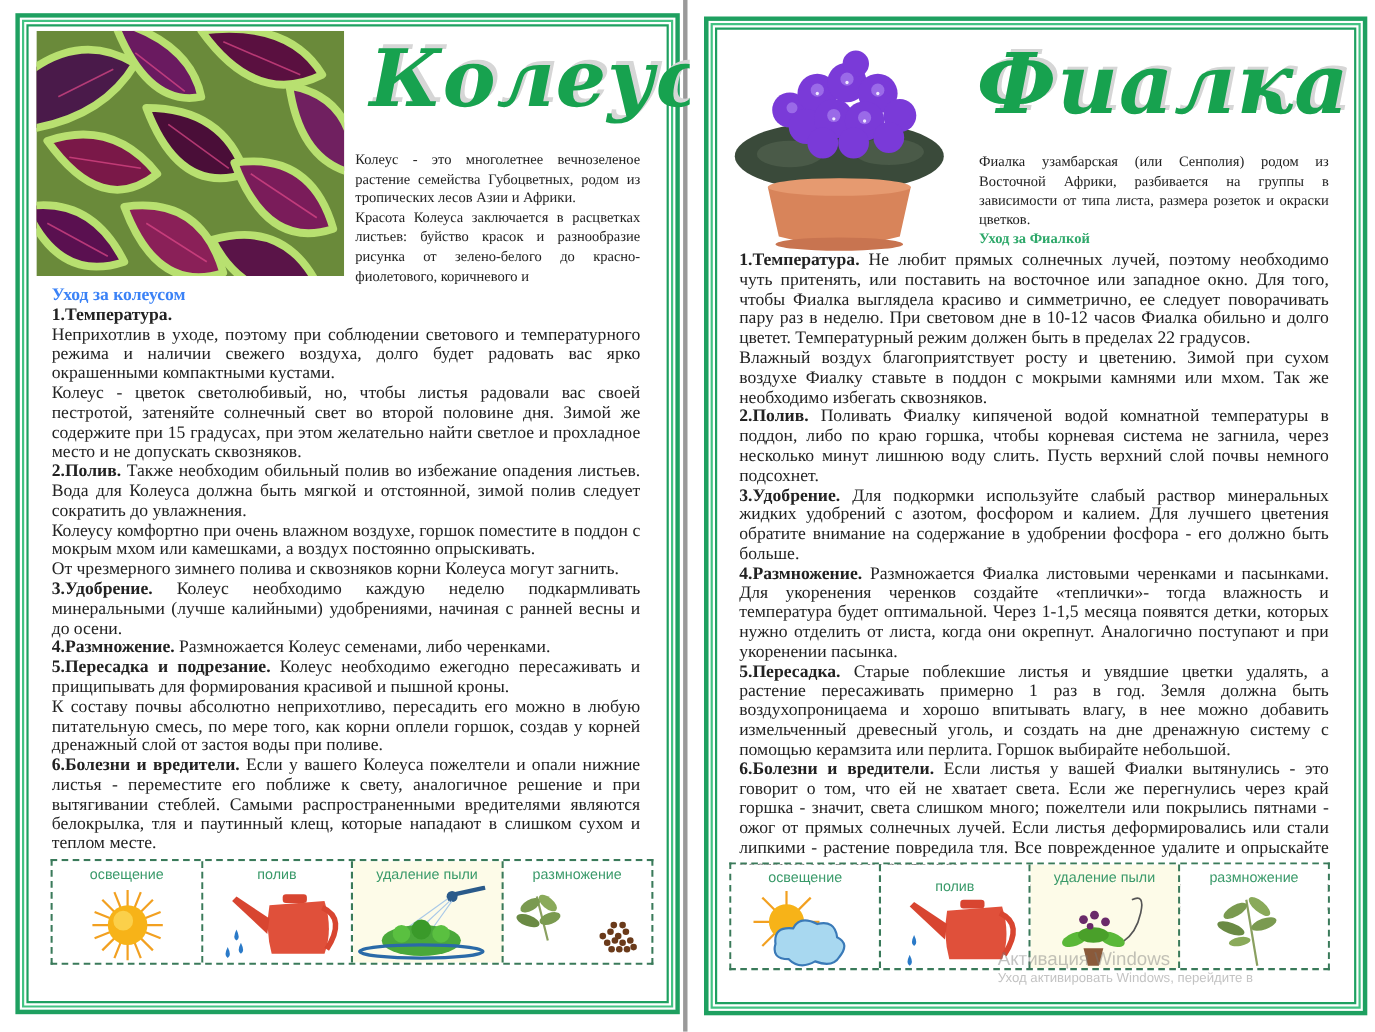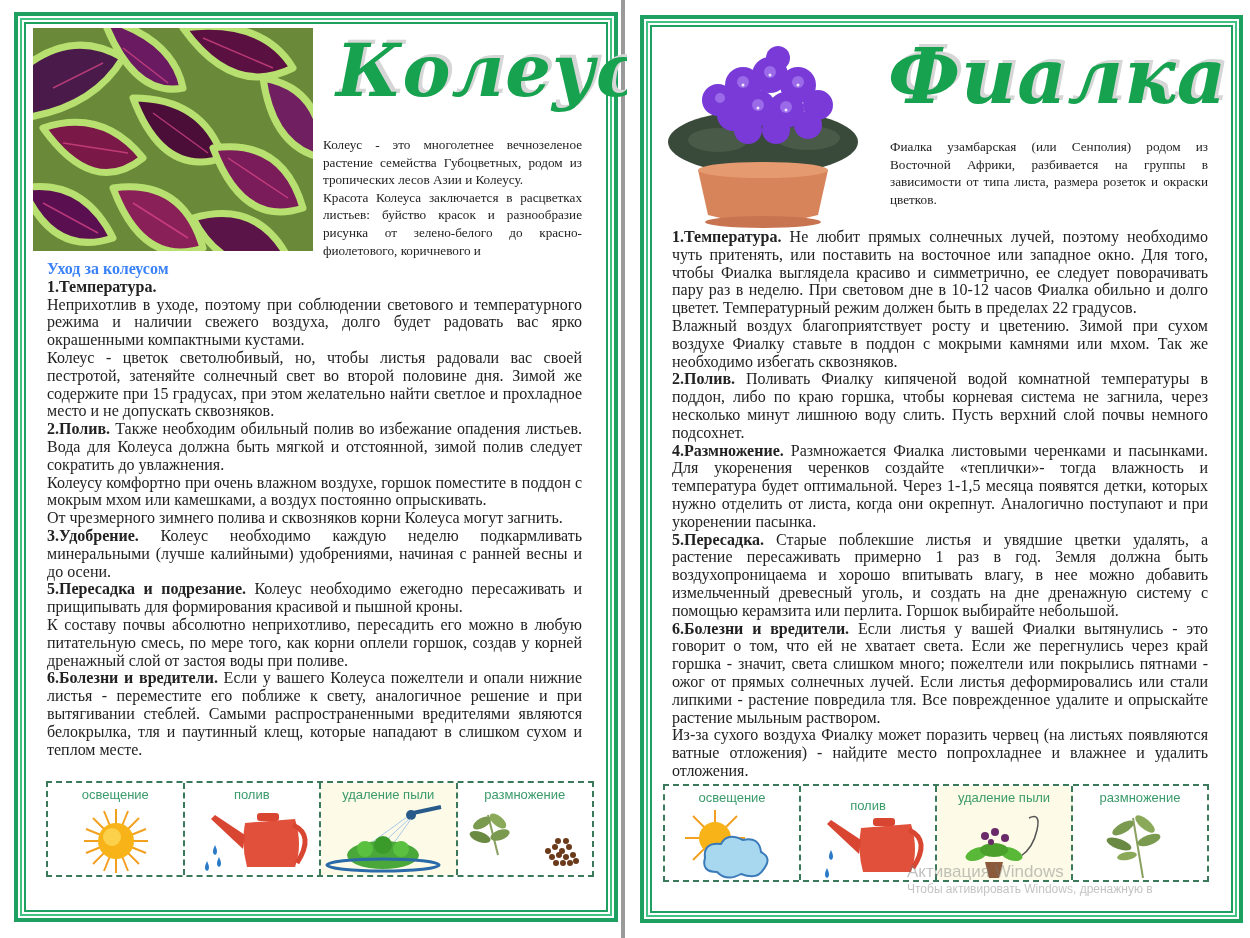--- a/index.html
+++ b/index.html
@@ -83,34 +83,35 @@
           <path d="M195,130 L255,170"></path>
         <path d="M100,175 L155,210"></path>
           <path d="M10,175 L65,205"></path>
       </g>
     </svg>
   </div>
 
   <div class="title" style="left:336px; top:28px; font-size:72px;text-align:center;">Колеус</div>
 
   <div class="intro" style="left:323px; top:136px; width:259px;">
-    <p>Колеус - это многолетнее вечнозеленое растение семейства Губоцветных, родом из тропических лесов Азии и Колеусу.</p>
+    <p>Колеус - это многолетнее вечнозеленое растение семейства Губоцветных, родом из тропических лесов Азии и Африки.</p>
     <p style="text-indent:0;">Красота Колеуса заключается в расцветках листьев: буйство красок и разнообразие рисунка от зелено-белого до красно-фиолетового, коричневого и</p>
   </div>
 
   <div class="body-text" style="left:47px; top:260px; width:535px;">
     <p class="green-h">Уход за колеусом</p>
     <div id="left-sections">
         <p><b>1.Температура.</b></p>
         <p>Неприхотлив в уходе, поэтому при соблюдении светового и температурного режима и наличии свежего воздуха, долго будет радовать вас ярко окрашенными компактными кустами.</p>
         <p>Колеус - цветок светолюбивый, но, чтобы листья радовали вас своей пестротой, затеняйте солнечный свет во второй половине дня. Зимой же содержите при 15 градусах, при этом желательно найти светлое и прохладное место и не допускать сквозняков.</p>
         <p><b>2.Полив.</b> Также необходим обильный полив во избежание опадения листьев. Вода для Колеуса должна быть мягкой и отстоянной, зимой полив следует сократить до увлажнения.</p>
         <p>Колеусу комфортно при очень влажном воздухе, горшок поместите в поддон с мокрым мхом или камешками, а воздух постоянно опрыскивать.</p>
         <p>От чрезмерного зимнего полива и сквозняков корни Колеуса могут загнить.</p>
         <p><b>3.Удобрение.</b> Колеус необходимо каждую неделю подкармливать минеральными (лучше калийными) удобрениями, начиная с ранней весны и до осени.</p>
+        <p><b>4.Размножение.</b> Размножается Колеус семенами, либо черенками.</p>
         <p><b>5.Пересадка и подрезание.</b> Колеус необходимо ежегодно пересаживать и прищипывать для формирования красивой и пышной кроны.</p>
         <p>К составу почвы абсолютно неприхотливо, пересадить его можно в любую питательную смесь, по мере того, как корни оплели горшок, создав у корней дренажный слой от застоя воды при поливе.</p>
         <p><b>6.Болезни и вредители.</b> Если у вашего Колеуса пожелтели и опали нижние листья - переместите его поближе к свету, аналогичное решение и при вытягивании стеблей. Самыми распространенными вредителями являются белокрылка, тля и паутинный клещ, которые нападают в слишком сухом и теплом месте.</p>
       </div>
   </div>
 
   <div class="icons-row" style="left:46px; top:781px; width:548px; height:96px;">
     <div class="icon-cell">
       <div class="lbl">освещение</div>
       <svg width="136" height="72" viewBox="0 0 136 72">
@@ -227,27 +228,29 @@
           <circle cx="100" cy="78" r="1.5"></circle>
           <circle cx="128" cy="80" r="1.5"></circle>
         </g>
     </svg>
   </div>
 
   <div class="title" style="left:261px; top:32px; font-size:76px;">Фиалка</div>
 
   <div class="intro" style="left:263px; top:138px; width:318px;">
     <p>Фиалка узамбарская (или Сенполия) родом из Восточной Африки, разбивается на группы в зависимости от типа листа, размера розеток и окраски цветков.</p>
+    <p class="green-h" style="color:#2ea86a; font-weight:bold;">Уход за Фиалкой</p>
   </div>
 
   <div class="body-text" style="left:45px; top:228px; width:536px;">
     <div id="right-sections">
         <p><b>1.Температура.</b> Не любит прямых солнечных лучей, поэтому необходимо чуть притенять, или поставить на восточное или западное окно. Для того, чтобы Фиалка выглядела красиво и симметрично, ее следует поворачивать пару раз в неделю. При световом дне в 10-12 часов Фиалка обильно и долго цветет. Температурный режим должен быть в пределах 22 градусов.</p>
         <p>Влажный воздух благоприятствует росту и цветению. Зимой при сухом воздухе Фиалку ставьте в поддон с мокрыми камнями или мхом. Так же необходимо избегать сквозняков.</p>
         <p><b>2.Полив.</b> Поливать Фиалку кипяченой водой комнатной температуры в поддон, либо по краю горшка, чтобы корневая система не загнила, через несколько минут лишнюю воду слить. Пусть верхний слой почвы немного подсохнет.</p>
+        <p><b>3.Удобрение.</b> Для подкормки используйте слабый раствор минеральных жидких удобрений с азотом, фосфором и калием. Для лучшего цветения обратите внимание на содержание в удобрении фосфора - его должно быть больше.</p>
         <p><b>4.Размножение.</b> Размножается Фиалка листовыми черенками и пасынками. Для укоренения черенков создайте «теплички»- тогда влажность и температура будет оптимальной. Через 1-1,5 месяца появятся детки, которых нужно отделить от листа, когда они окрепнут. Аналогично поступают и при укоренении пасынка.</p>
         <p><b>5.Пересадка.</b> Старые поблекшие листья и увядшие цветки удалять, а растение пересаживать примерно 1 раз в год. Земля должна быть воздухопроницаема и хорошо впитывать влагу, в нее можно добавить измельченный древесный уголь, и создать на дне дренажную систему с помощью керамзита или перлита. Горшок выбирайте небольшой.</p>
         <p><b>6.Болезни и вредители.</b> Если листья у вашей Фиалки вытянулись - это говорит о том, что ей не хватает света. Если же перегнулись через край горшка - значит, света слишком много; пожелтели или покрылись пятнами - ожог от прямых солнечных лучей. Если листья деформировались или стали липкими - растение повредила тля. Все поврежденное удалите и опрыскайте растение мыльным раствором.</p>
         <p>Из-за сухого воздуха Фиалку может поразить червец (на листьях появляются ватные отложения) - найдите место попрохладнее и влажнее и удалить отложения.</p>
       </div>
   </div>
 
   <div class="icons-row" style="left:36px; top:784px; width:546px; height:98px;">
     <div class="icon-cell">
       <div class="lbl">освещение</div>
@@ -297,15 +300,15 @@
         <ellipse cx="72" cy="16" rx="12" ry="5" fill="#8aaa5a" transform="rotate(40 72 16)"></ellipse>
         <ellipse cx="46" cy="36" rx="13" ry="5" fill="#6a8a44" transform="rotate(20 46 36)"></ellipse>
         <ellipse cx="76" cy="32" rx="12" ry="5" fill="#7a9a50" transform="rotate(-20 76 32)"></ellipse>
         <ellipse cx="54" cy="48" rx="10" ry="4" fill="#8aaa5a" transform="rotate(-10 54 48)"></ellipse>
       </svg>
     </div>
   </div>
 
   <div class="watermark" style="left:280px; top:862px;">
     <div style="font-size:17px;">Активация Windows</div>
-    <div style="font-size:12px;">Чтобы активировать Windows, дренажную в</div>
+    <div style="font-size:12px;">Уход активировать Windows, перейдите в</div>
   </div>
 </div>
 
 </body></html>

